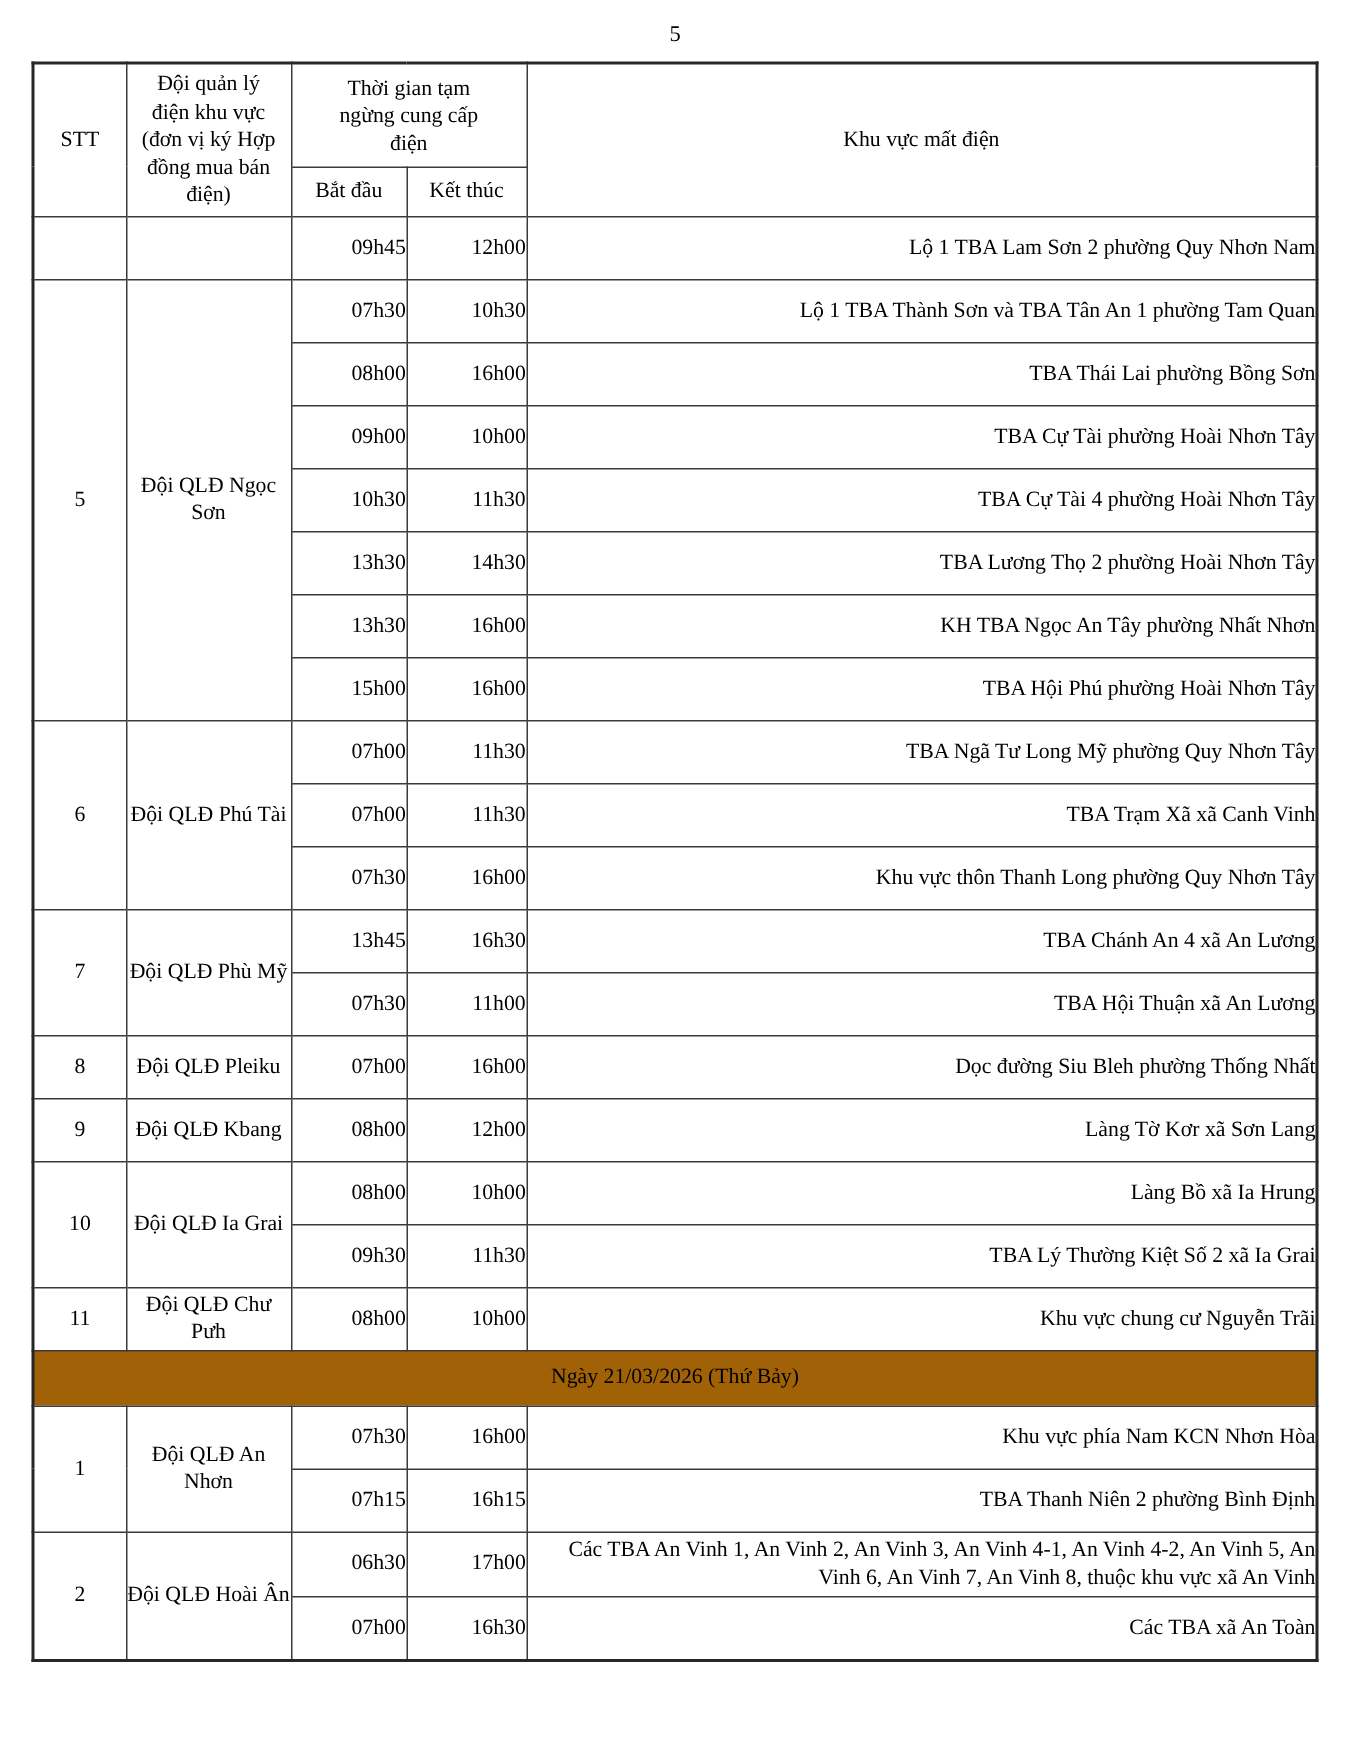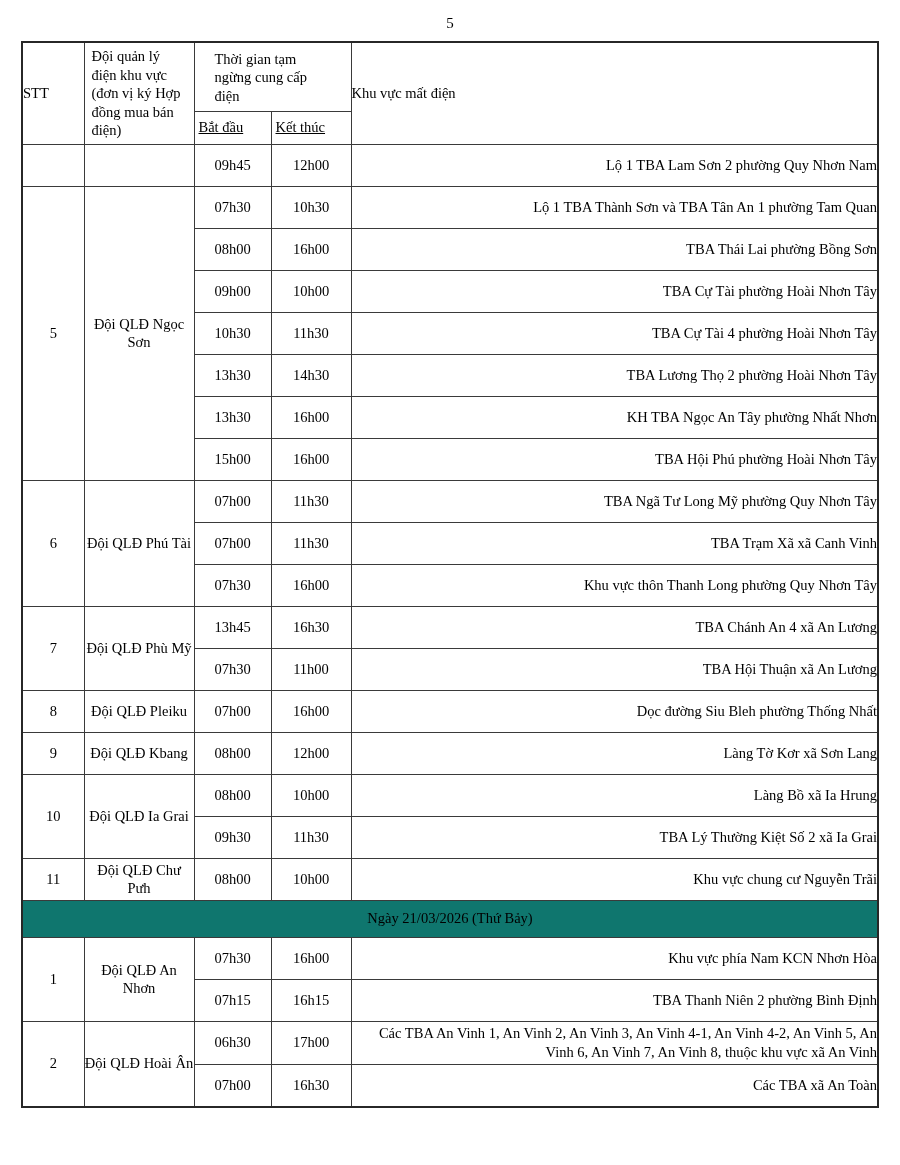--- a/index.html
+++ b/index.html
@@ -50,55 +50,55 @@
     line-height: 1.28;
   }
   
   col.c-stt      { width: 62px; }
   col.c-team     { width: 110px; }
   col.c-start    { width: 77px; }
   col.c-end      { width: 80px; }
   col.c-area     { width: 527px; }
 
   thead td {
-    text-align: left;
+    text-align: center;
     font-weight: bold;
     font-size: 14.5px;
     padding: 3px 4px;
     line-height: 1.3;
   }
   thead td.hdr-stt { vertical-align: middle; }
   thead td.hdr-team { vertical-align: middle; padding: 4px 7px; }
   thead td.hdr-time-top { vertical-align: middle; padding: 5px 20px 4px; }
-  thead td.hdr-sub { vertical-align: middle; padding: 6px 4px; text-decoration: underline; }
+  thead td.hdr-sub { vertical-align: middle; padding: 6px 4px; }
   thead td.hdr-area { vertical-align: middle; }
 
   td.cell-stt {
     text-align: center;
     vertical-align: middle;
   }
   td.cell-team {
     text-align: center;
     vertical-align: middle;
     padding: 3px 5px;
   }
   td.cell-time {
-    text-align: center;
+    text-align: right;
     vertical-align: middle;
   }
   td.cell-area {
     text-align: right;
     vertical-align: middle;
     padding: 3px 3px 3px 6px;
   }
   tr.data-row > td { height: 41px; }
   tr.data-row.tall > td { height: 42px; }
 
   td.date-banner {
-    background: #0f766e;
+    background: #a16207;
     text-align: center;
     font-weight: bold;
     font-size: 14.5px;
     height: 36px;
     vertical-align: middle;
     border-left: 2px solid #272727;
     border-right: 2px solid #272727;
   }
 </style>
 </head>

